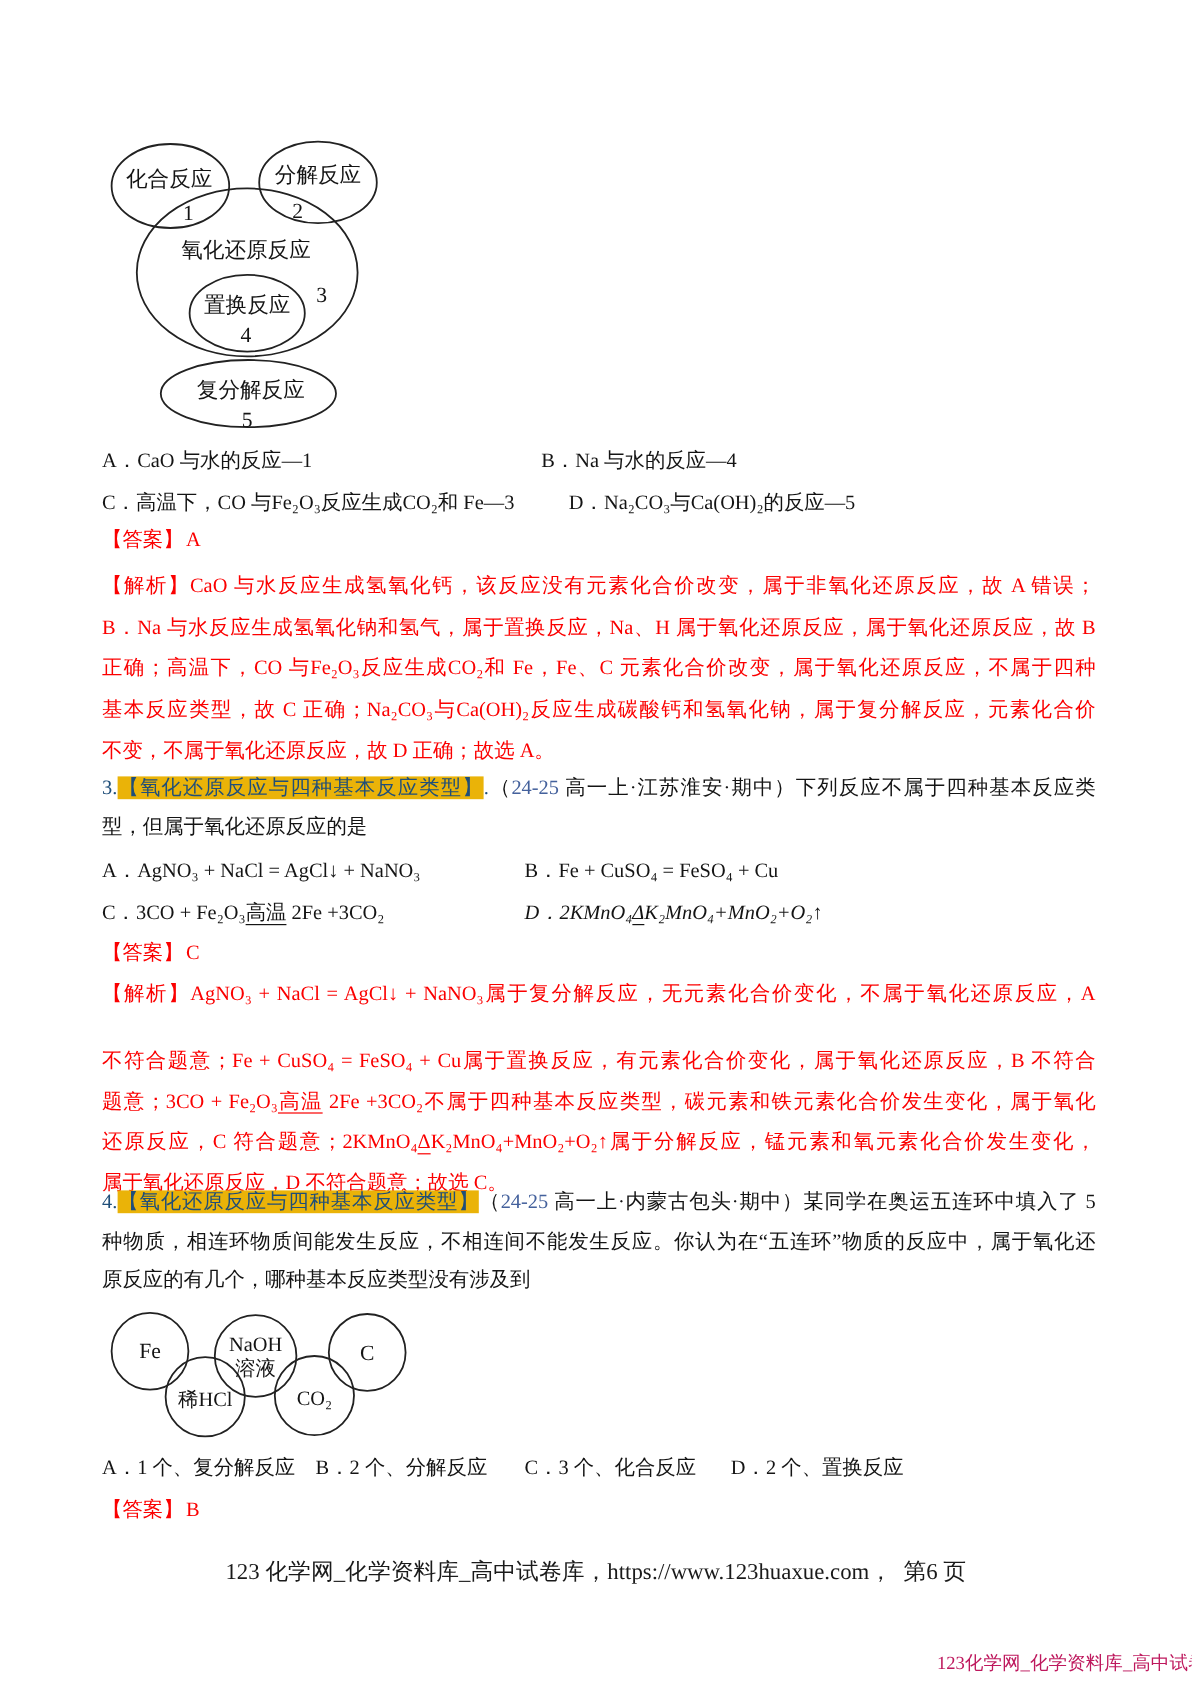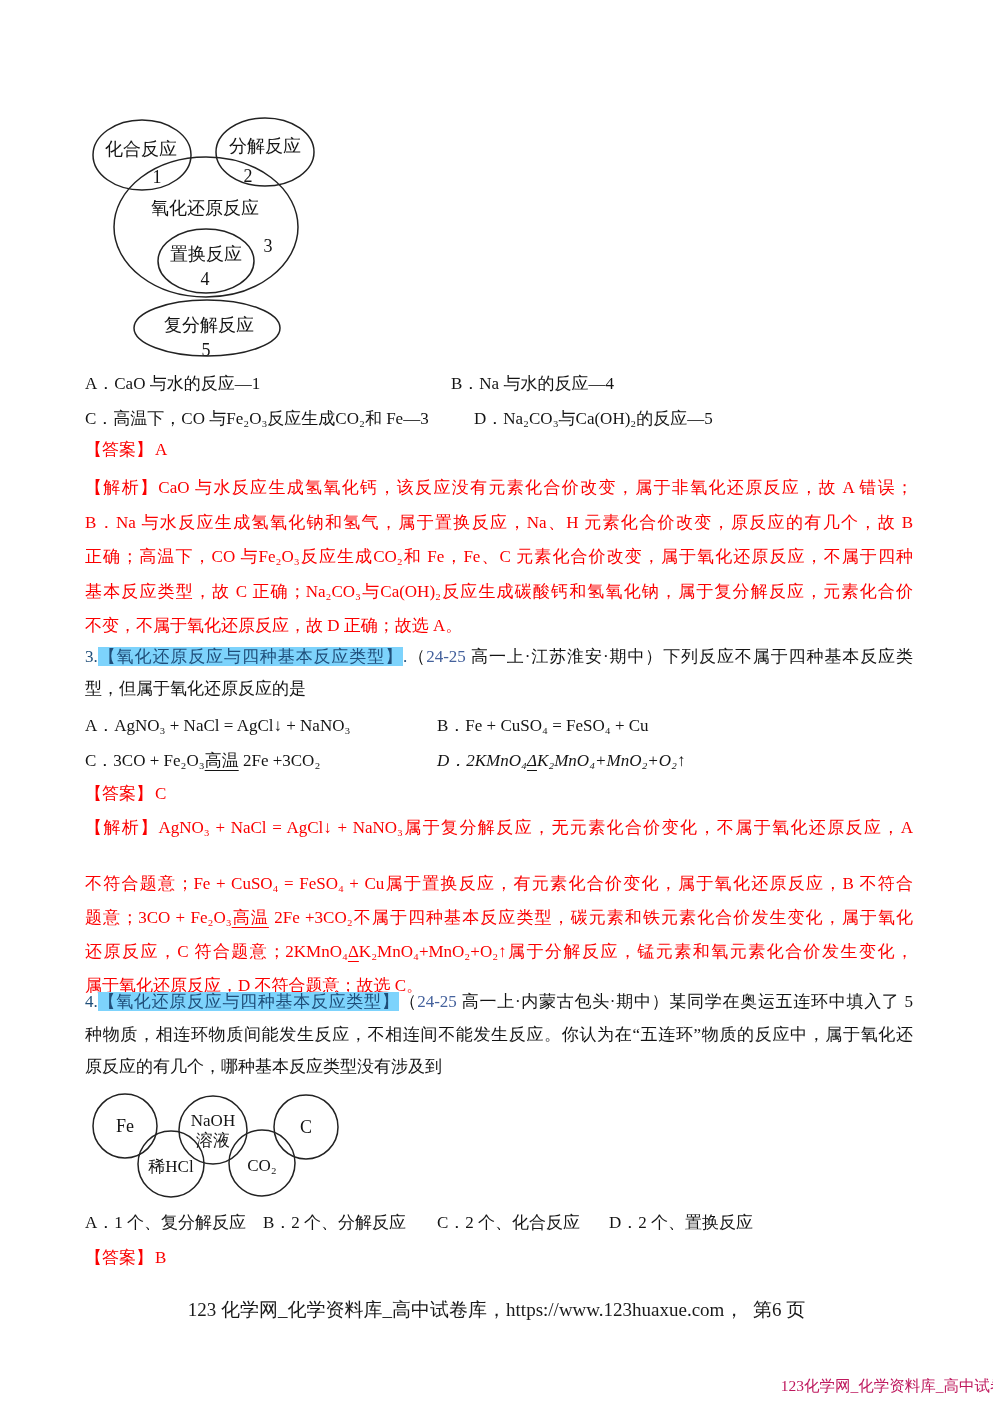--- a/index.html
+++ b/index.html
@@ -9,21 +9,21 @@
     color:#141414; font-size:17px; overflow:hidden;padding-left:36px;
   }
   .abs { position:absolute; }
   .para { width:828px; }
   .pline { line-height:34.6px; white-space:normal; }
   .just { text-align:justify; text-align-last:justify; }
   .red { color:#fb0000; }
   .opt { position:absolute; white-space:nowrap; line-height:26px; }
   .ansline { position:absolute; white-space:nowrap; line-height:26px; }
   .seg-u { text-decoration:underline; text-underline-offset:4px; }
-  .seg-tag { color:#1f4e79; background:#7dd3fc; }
+  .seg-tag { color:#1f4e79; background:#eab308; }
   .seg-qnum { color:#1f4e79; }
   .seg-bluenum { color:#44619c; }
   .footer {
     position:absolute; left:0; top:1297px; width:993px;
     text-align:center; font-size:19px; color:#1a1a1a; white-space:pre;
   }
   .watermark {
     position:absolute; right:8px; top:1376px;
     font-size:15.5px; color:#be185d; white-space:nowrap;
   }
@@ -59,21 +59,21 @@
   <span class="opt" style="left:435px; top:371px;margin-left:16px;">B．Na 与水的反应—4</span>
   <span class="opt" style="left:85px; top:406px;">C．高温下，CO 与Fe₂O₃反应生成CO₂和 Fe—3</span>
   <span class="opt" style="left:474px; top:406px;">D．Na₂CO₃与Ca(OH)₂的反应—5</span>
 
   <div class="ansline red" style="left:85px; top:437px;">
     <span>【答案】</span><span style="margin-left:2px;">A</span>
   </div>
 
   <div class="abs para red" style="left:85px; top:471px;">
     <div class="pline just">【解析】CaO 与水反应生成氢氧化钙，该反应没有元素化合价改变，属于非氧化还原反应，故 A 错误；</div>
-    <div class="pline just">B．Na 与水反应生成氢氧化钠和氢气，属于置换反应，Na、H 元素化合价改变，原反应的有几个，故 B</div>
+    <div class="pline just">B．Na 与水反应生成氢氧化钠和氢气，属于置换反应，Na、H 属于氧化还原反应，属于氧化还原反应，故 B</div>
     <div class="pline just">正确；高温下，CO 与Fe₂O₃反应生成CO₂和 Fe，Fe、C 元素化合价改变，属于氧化还原反应，不属于四种</div>
     <div class="pline just">基本反应类型，故 C 正确；Na₂CO₃与Ca(OH)₂反应生成碳酸钙和氢氧化钠，属于复分解反应，元素化合价</div>
     <div class="pline">不变，不属于氧化还原反应，故 D 正确；故选 A。</div>
   </div>
 
   <div class="abs para" style="left:85px; top:641px;">
     <div class="pline just" style="line-height:32px;"><span class="seg-qnum">3.</span><span class="seg-tag">【氧化还原反应与四种基本反应类型】</span><span class="seg-qnum">.</span><span>（</span><span class="seg-bluenum">24-25</span><span> 高一上·江苏淮安·期中）下列反应不属于四种基本反应类</span></div>
     <div class="pline" style="line-height:32px;"><span>型，但属于氧化还原反应的是</span></div>
   </div>
 
@@ -109,21 +109,21 @@
     <text x="40" y="44" font-size="18" text-anchor="middle">Fe</text>
     <text x="128" y="38" font-size="17" text-anchor="middle">NaOH</text>
     <text x="128" y="58" font-size="17" text-anchor="middle">溶液</text>
     <text x="221" y="45" font-size="18" text-anchor="middle">C</text>
     <text x="86" y="84" font-size="17" text-anchor="middle">稀HCl</text>
     <text x="177" y="83" font-size="17" text-anchor="middle">CO₂</text>
   </svg>
 
   <span class="opt" style="left:85px; top:1210px;">A．1 个、复分解反应</span>
   <span class="opt" style="left:263px; top:1210px;">B．2 个、分解反应</span>
-  <span class="opt" style="left:437px; top:1210px;">C．2 个、化合反应</span>
+  <span class="opt" style="left:437px; top:1210px;">C．3 个、化合反应</span>
   <span class="opt" style="left:609px; top:1210px;">D．2 个、置换反应</span>
 
   <div class="ansline red" style="left:85px; top:1245px;">
     <span>【答案】</span><span style="margin-left:2px;">B</span>
   </div>
 
   <div class="footer">123 化学网_化学资料库_高中试卷库，https://www.123huaxue.com，  第6 页</div>
 
   <div class="watermark">123化学网_化学资料库_高中试卷库</div>
 

